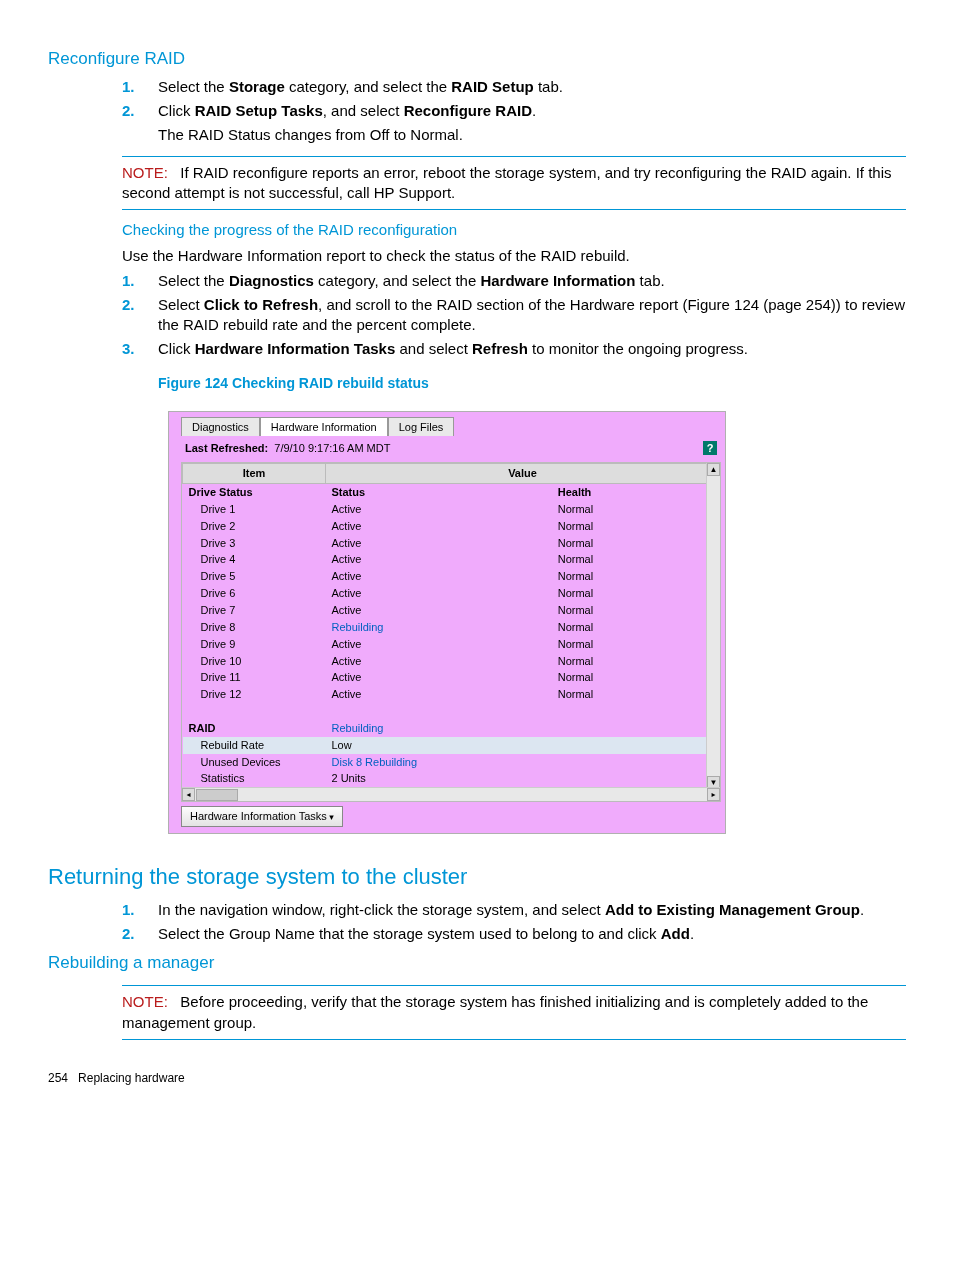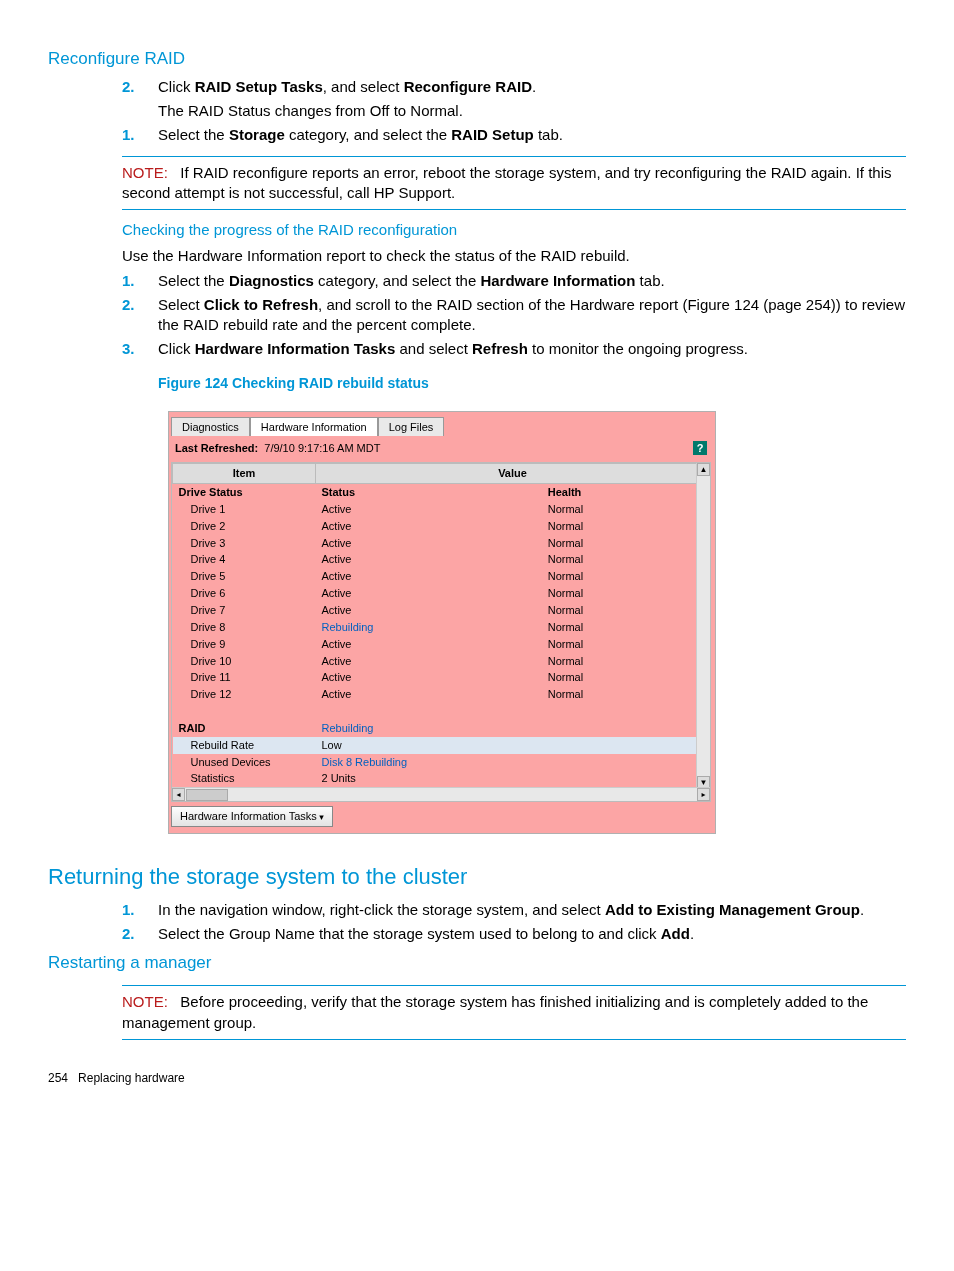--- a/index.html
+++ b/index.html
@@ -73,25 +73,25 @@
   .footer {
     margin-top: 30px;
     font-size: 12px;
     color: #000;
   }
   
   .shot {
     margin-left: 120px;
     width: 540px;
     border: 1px solid #b0b0b0;
-    background: #fca5a5;
+    background: #f0abfc;
     font-family: Arial, sans-serif;
     font-size: 11px;
     color: #000;
-    padding: 4px 4px 6px 2px;
+    padding: 4px 4px 6px 12px;
   }
   .tabs { margin-bottom: 6px; }
   .tab {
     display: inline-block;
     border: 1px solid #999;
     background: #e9e9e9;
     padding: 2px 10px;
     font-size: 11px;
     border-bottom: none;
     position: relative;
@@ -172,26 +172,26 @@
   .hscroll .thumb {
     position:absolute; left:14px; top:1px; width:40px; height:10px;
     background:#ccc; border:1px solid #aaa;
   }
 </style>
 </head>
 <body>
 
 <div class="h3">Reconfigure RAID</div>
 <ol class="steps">
+  <li data-num="1">
+    <span>Select the </span><span class="bold">Storage</span><span> category, and select the </span><span class="bold">RAID Setup</span><span> tab.</span>
+  </li>
   <li data-num="2">
     <span>Click </span><span class="bold">RAID Setup Tasks</span><span>, and select </span><span class="bold">Reconfigure RAID</span><span>.</span>
     <div style="margin-top:4px;">The RAID Status changes from Off to Normal.</div>
-  </li>
-  <li data-num="1">
-    <span>Select the </span><span class="bold">Storage</span><span> category, and select the </span><span class="bold">RAID Setup</span><span> tab.</span>
   </li>
 </ol>
 <div class="notebox">
   <span class="notelabel">NOTE:</span>&nbsp;&nbsp;&nbsp;<span>If RAID reconfigure reports an error, reboot the storage system, and try reconfiguring the RAID again. If this second attempt is not successful, call HP Support.</span>
 </div>
 
 <div class="h4 indent">Checking the progress of the RAID reconfiguration</div>
 <div class="p-indent">Use the Hardware Information report to check the status of the RAID rebuild.</div>
 <ol class="steps">
   <li data-num="1">
@@ -328,20 +328,20 @@
 <div class="h2" style="margin-top:28px;">Returning the storage system to the cluster</div>
 <ol class="steps">
   <li data-num="1">
     <span>In the navigation window, right-click the storage system, and select </span><span class="bold">Add to Existing Management Group</span><span>.</span>
   </li>
   <li data-num="2">
     <span>Select the Group Name that the storage system used to belong to and click </span><span class="bold">Add</span><span>.</span>
   </li>
 </ol>
 
-<div class="h3">Restarting a manager</div>
+<div class="h3">Rebuilding a manager</div>
 <div class="notebox">
   <span class="notelabel">NOTE:</span>&nbsp;&nbsp;&nbsp;<span>Before proceeding, verify that the storage system has finished initializing and is completely added to the management group.</span>
 </div>
 
 <div class="footer">
   <span>254</span>&nbsp;&nbsp;&nbsp;<span>Replacing hardware</span>
 </div>
 
 </body></html>

